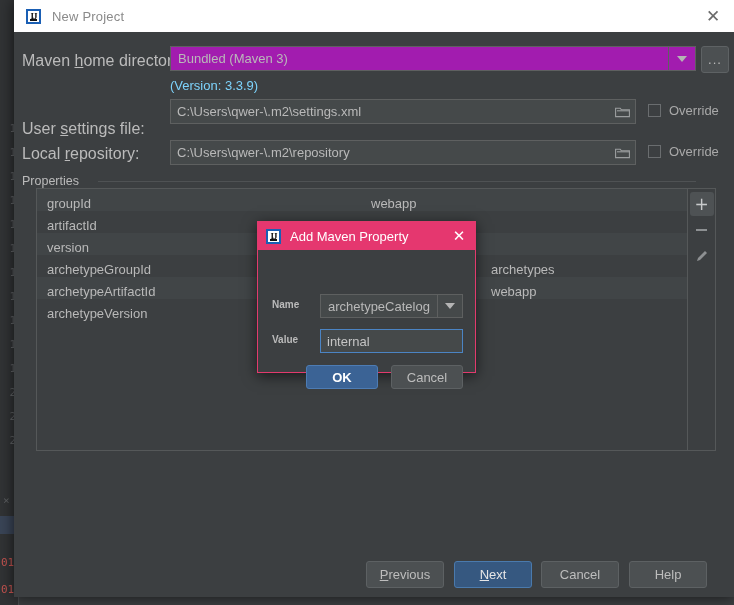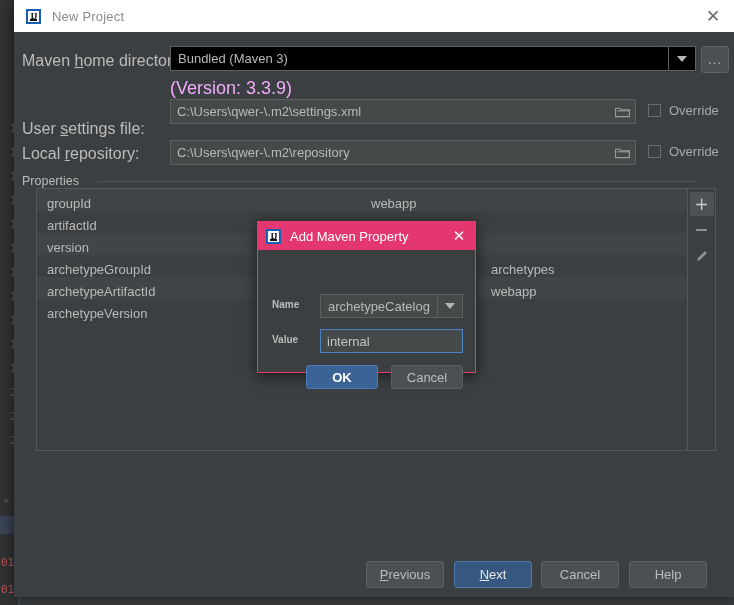--- a/index.html
+++ b/index.html
@@ -87,21 +87,21 @@
   }
   .form-label u { text-decoration: underline; }
 
   .text-field {
     position: absolute; height: 25px; background: #45494a;
     border: 1px solid #5e6060; color: #b9b9b9; font-size: 13px;
     display: flex; align-items: center; padding: 0 6px;
   }
   .combo-wrap {
     position: absolute; height: 25px; display: flex;
-    border: 1px solid #5e6060; background: #000000;
+    border: 1px solid #5e6060; background: #a21caf;
   }
   .combo-text {
     flex: 1; display: flex; align-items: center; padding: 0 7px;
     font-size: 13px; color: #b9b9b9;
   }
   .combo-arrow {
     width: 27px; border-left: 1px solid #5e6060; display: flex;
     align-items: center; justify-content: center;
   }
   .caret-down {
@@ -111,21 +111,21 @@
   .ellipsis-btn {
     position: absolute; width: 28px; height: 27px; background: #4c5052;
     border: 1px solid #5e6264; border-radius: 3px; color: #b9b9b9;
     display: flex; align-items: center; justify-content: center;
     font-size: 13px; letter-spacing: 1px; line-height: 1;
   }
   .folder-icon {
     position: absolute; width: 15px; height: 12px;
   }
   .version-note {
-    position: absolute; font-size: 18px; color: #f0abfc; text-align: right;
+    position: absolute; font-size: 13px; color: #7dd3fc; text-align: right;
   }
   .check-row { position: absolute; display: flex; align-items: center; gap: 8px; }
   .checkbox {
     width: 13px; height: 13px; border: 1px solid #6a6d6f; background: #3c3f41;
   }
   .check-label { font-size: 13px; color: #a9a9a9; }
 
   
   .group-title {
     position: absolute; font-size: 12.5px; color: #bbbbbb; background: #3c3f41;

